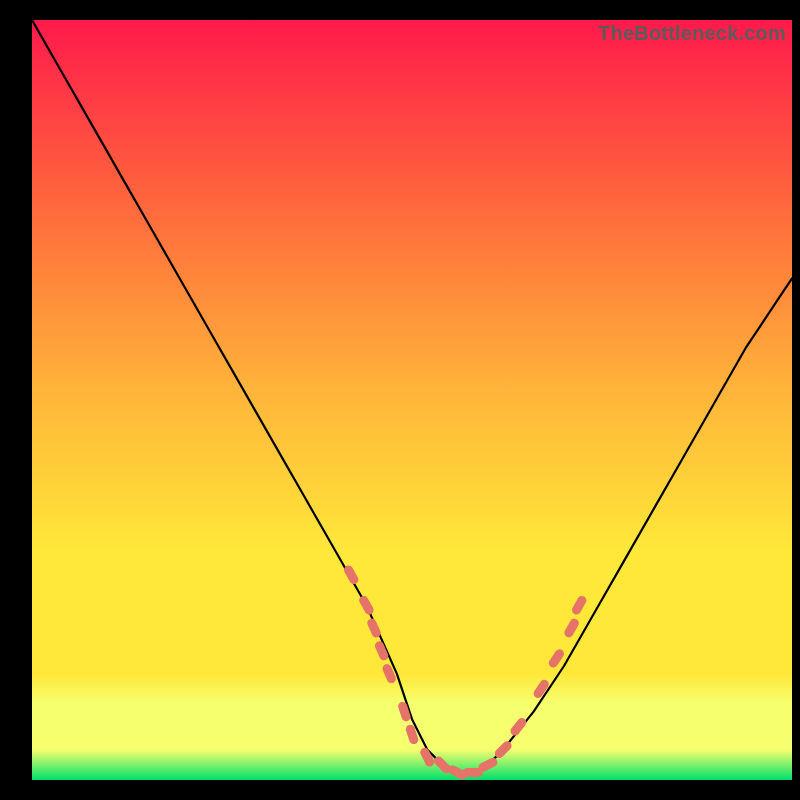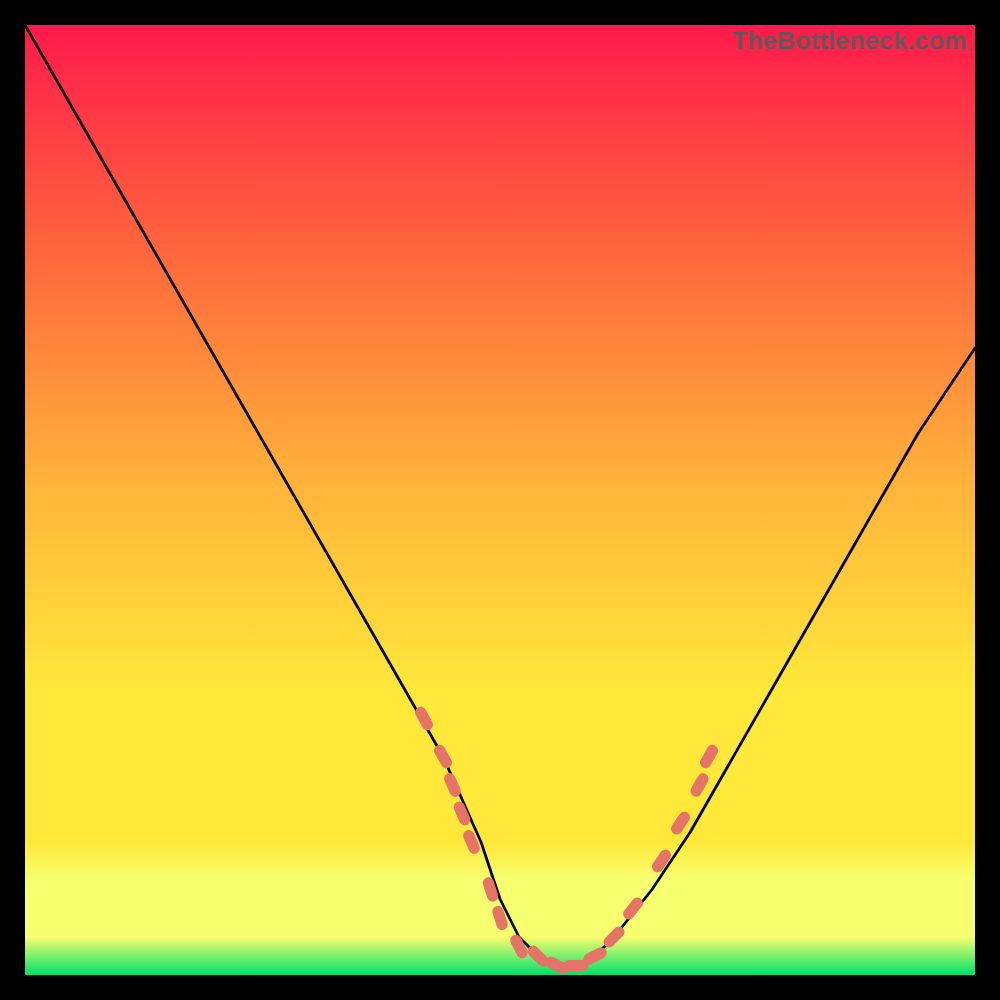--- a/index.html
+++ b/index.html
@@ -6,21 +6,21 @@
     margin: 0;
     padding: 0;
     width: 800px;
     height: 800px;
     background: #000;
     overflow: hidden;
     font-family: Arial, Helvetica, sans-serif;
   }
   .frame {
     position: absolute;
-    left: 20px;
+    left: 32px;
     top: 20px;
     width: 760px;
     height: 624px;
     background: #000;
     text-align: right;
   }
   .plot {
     position: absolute;
     left: 0;
     top: 0;

